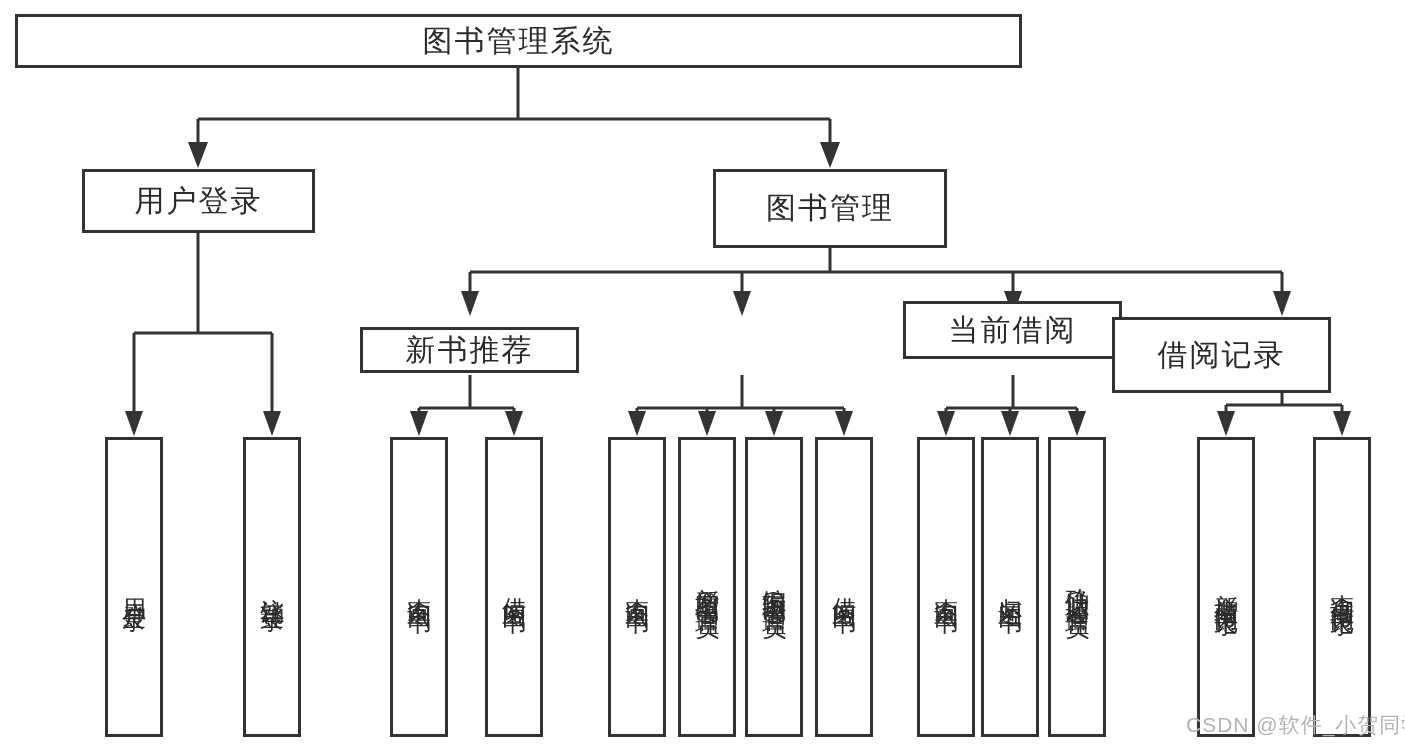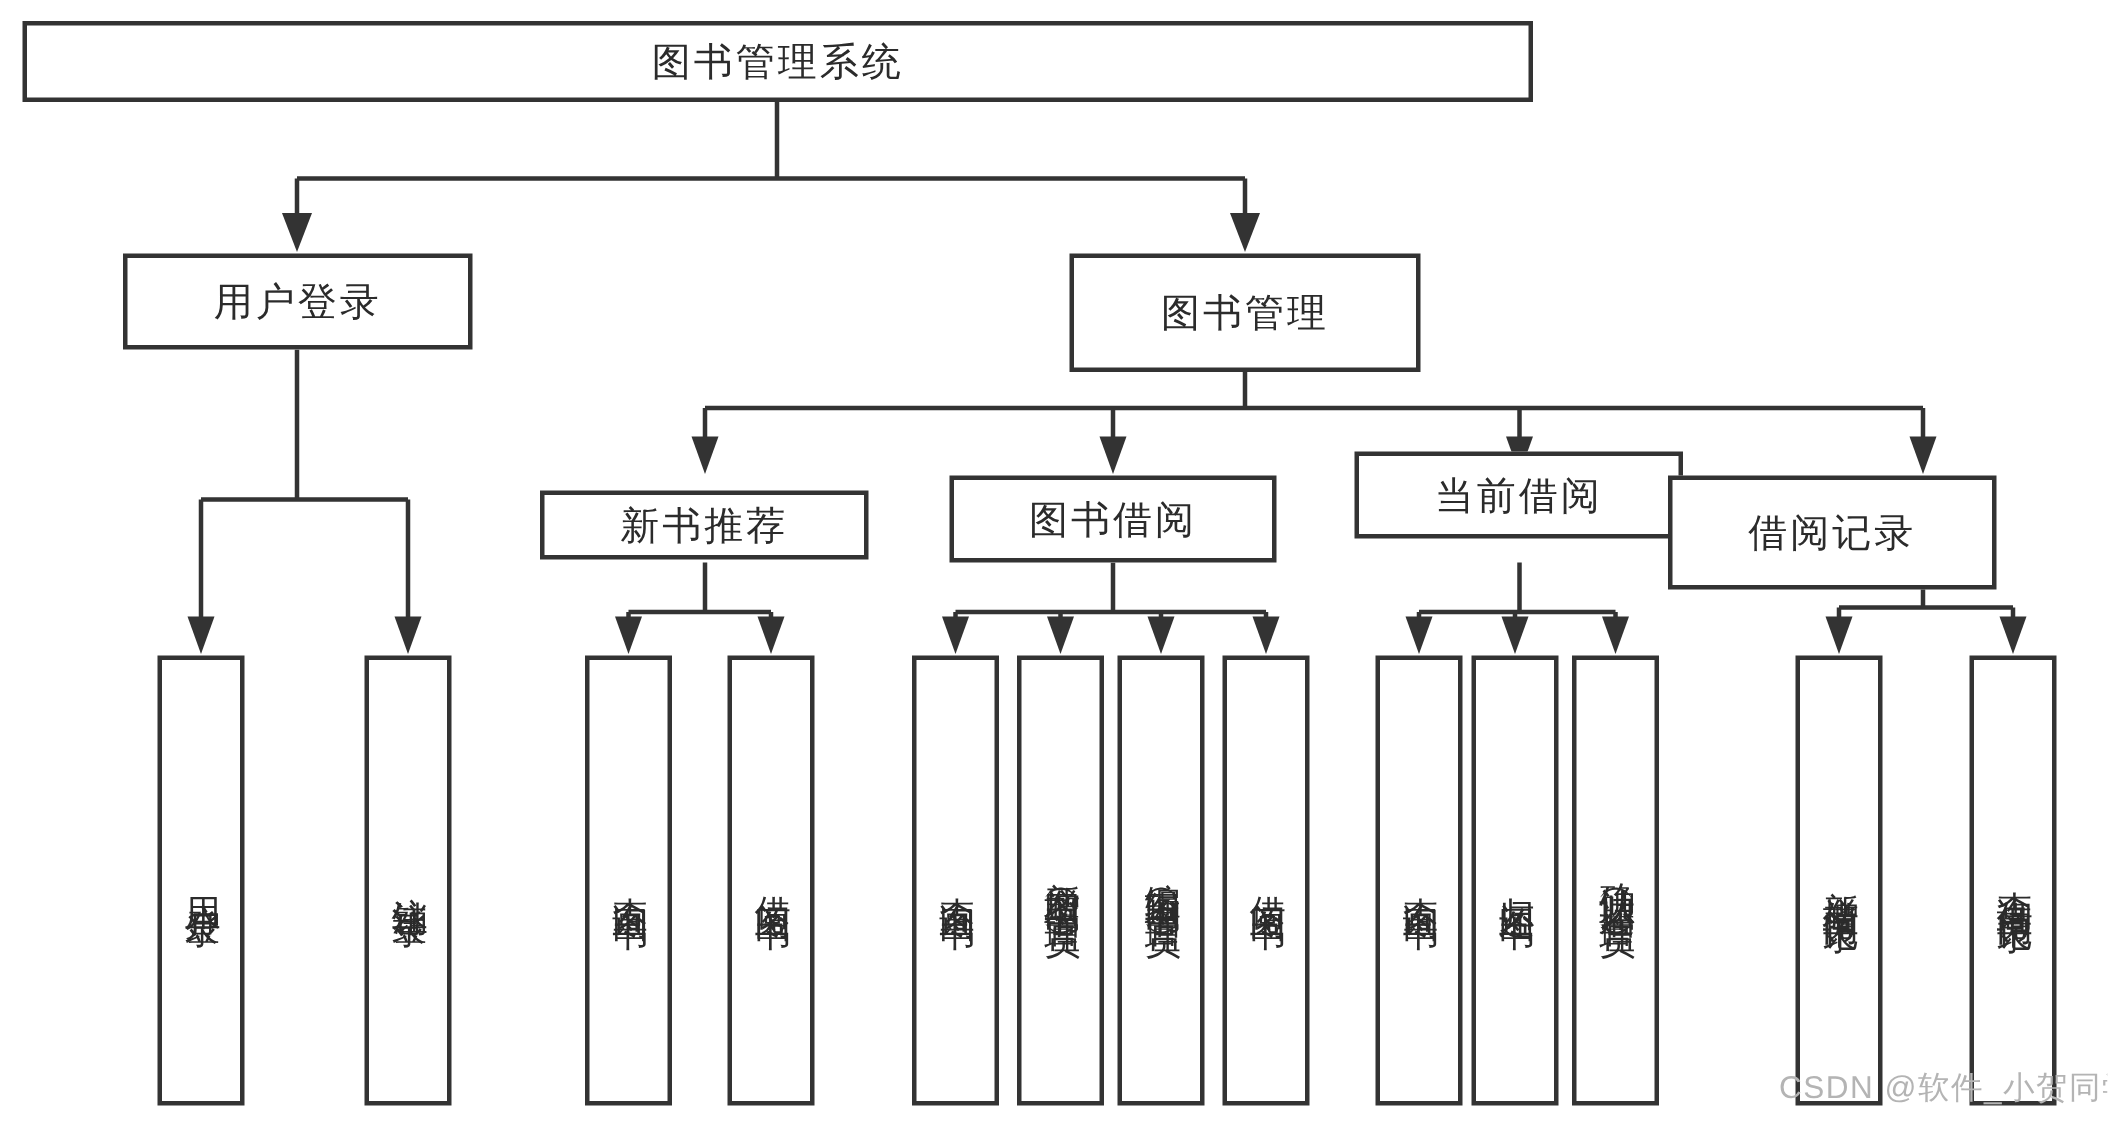--- a/index.html
+++ b/index.html
@@ -14,21 +14,21 @@
   .wires path { stroke:#333333; stroke-width:3; fill:none; }
   .wires polygon { fill:#333333; stroke:none; }
   .node {
     position:absolute;
     box-sizing:border-box;
     border:3px solid #333333;
     background:#ffffff;
     display:flex; align-items:center; justify-content:center;
     color:#2b2b2b;
   }
-  .hlabel { font-size:26px; letter-spacing:2px; white-space:nowrap;font-family:Liberation Mono, monospace; }
+  .hlabel { font-size:30px; letter-spacing:2px; white-space:nowrap;font-family:Liberation Mono, monospace; }
   .vtext {
     writing-mode:vertical-rl;
     font-size:24px;
     letter-spacing:4px;
     line-height:1.1;
     color:#2b2b2b;
   }
   .watermark {
     position:absolute;
     left:1186px; top:711px;
@@ -86,23 +86,20 @@
   <div class="node" style="left:82px; top:169px; width:233px; height:64px;">
     <span class="hlabel">用户登录</span>
   </div>
   <div class="node" style="left:713px; top:169px; width:234px; height:79px;">
     <span class="hlabel">图书管理</span>
   </div>
 
   <div class="node" style="left:360px; top:327px; width:219px; height:46px;">
     <span class="hlabel">新书推荐</span>
   </div>
-  <div class="node" style="left:633px; top:317px; width:218px; height:58px;">
-    <span class="hlabel">图书借阅</span>
-  </div>
   <div class="node" style="left:903px; top:301px; width:219px; height:58px;">
     <span class="hlabel">当前借阅</span>
   </div>
   <div class="node" style="left:1112px; top:317px; width:219px; height:76px;">
     <span class="hlabel">借阅记录</span>
   </div>
 
   <div class="node" style="left:105px; top:437px; width:58px; height:300px;">
     <span class="vtext">用户登录</span>
   </div>

